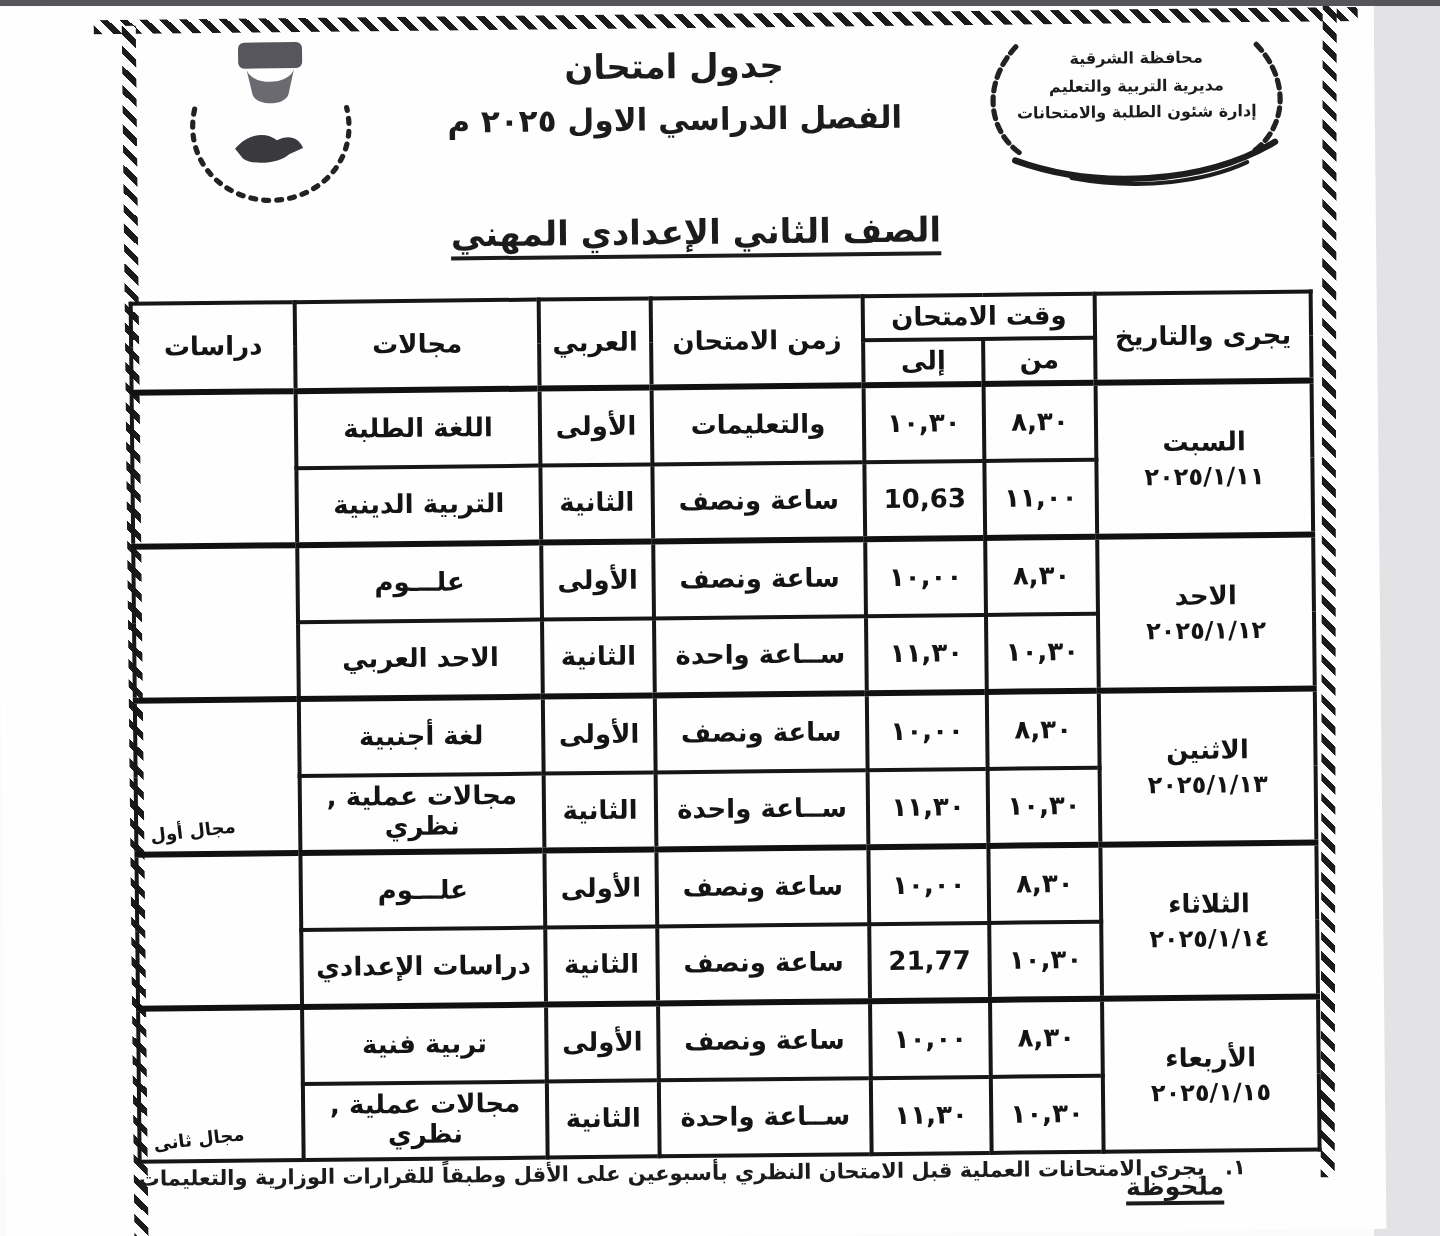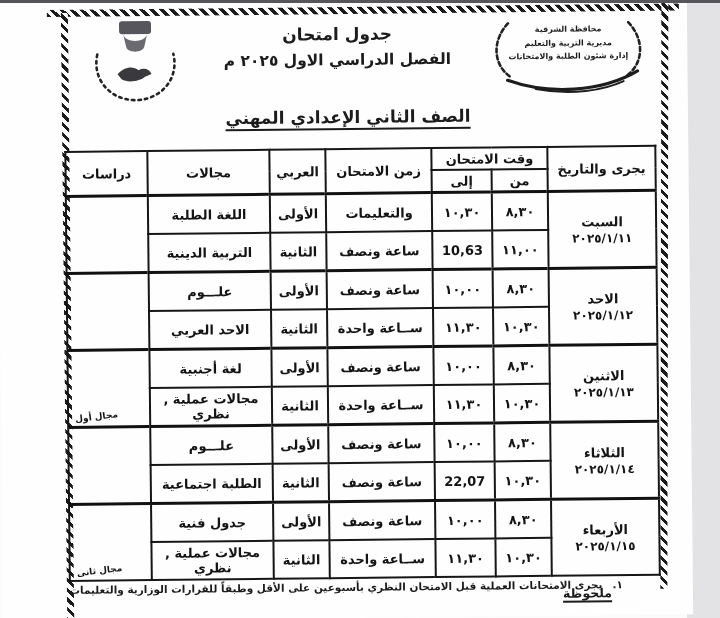--- a/index.html
+++ b/index.html
@@ -194,36 +194,36 @@
           <td class="num">١٠,٠٠</td>
           <td>ساعة ونصف</td>
           <td>الأولى</td>
           <td>علـــوم</td>
           <td rowspan="2" class="notes-cell">
             <span class="note-txt"></span>
             </td>
         </tr>
         <tr>
           <td class="num">١٠,٣٠</td>
-          <td class="num">22,07</td>
-          <td>ساعة ونصف</td>
-          <td>الثانية</td>
-          <td>الطلبة اجتماعية</td>
+          <td class="num">21,77</td>
+          <td>ساعة ونصف</td>
+          <td>الثانية</td>
+          <td>دراسات الإعدادي</td>
         </tr>
 
         <tr class="g">
           <td rowspan="2">
             <div class="day-name">الأربعاء</div>
             <div class="day-date num">٢٠٢٥/١/١٥</div>
           </td>
           <td class="num">٨,٣٠</td>
           <td class="num">١٠,٠٠</td>
           <td>ساعة ونصف</td>
           <td>الأولى</td>
-          <td>جدول فنية</td>
+          <td>تربية فنية</td>
           <td rowspan="2" class="notes-cell">
             <span class="note-txt">مجال ثانى</span>
             </td>
         </tr>
         <tr>
           <td class="num">١٠,٣٠</td>
           <td class="num">١١,٣٠</td>
           <td>ســاعة واحدة</td>
           <td>الثانية</td>
           <td class="sm">مجالات عملية , نظري</td>

